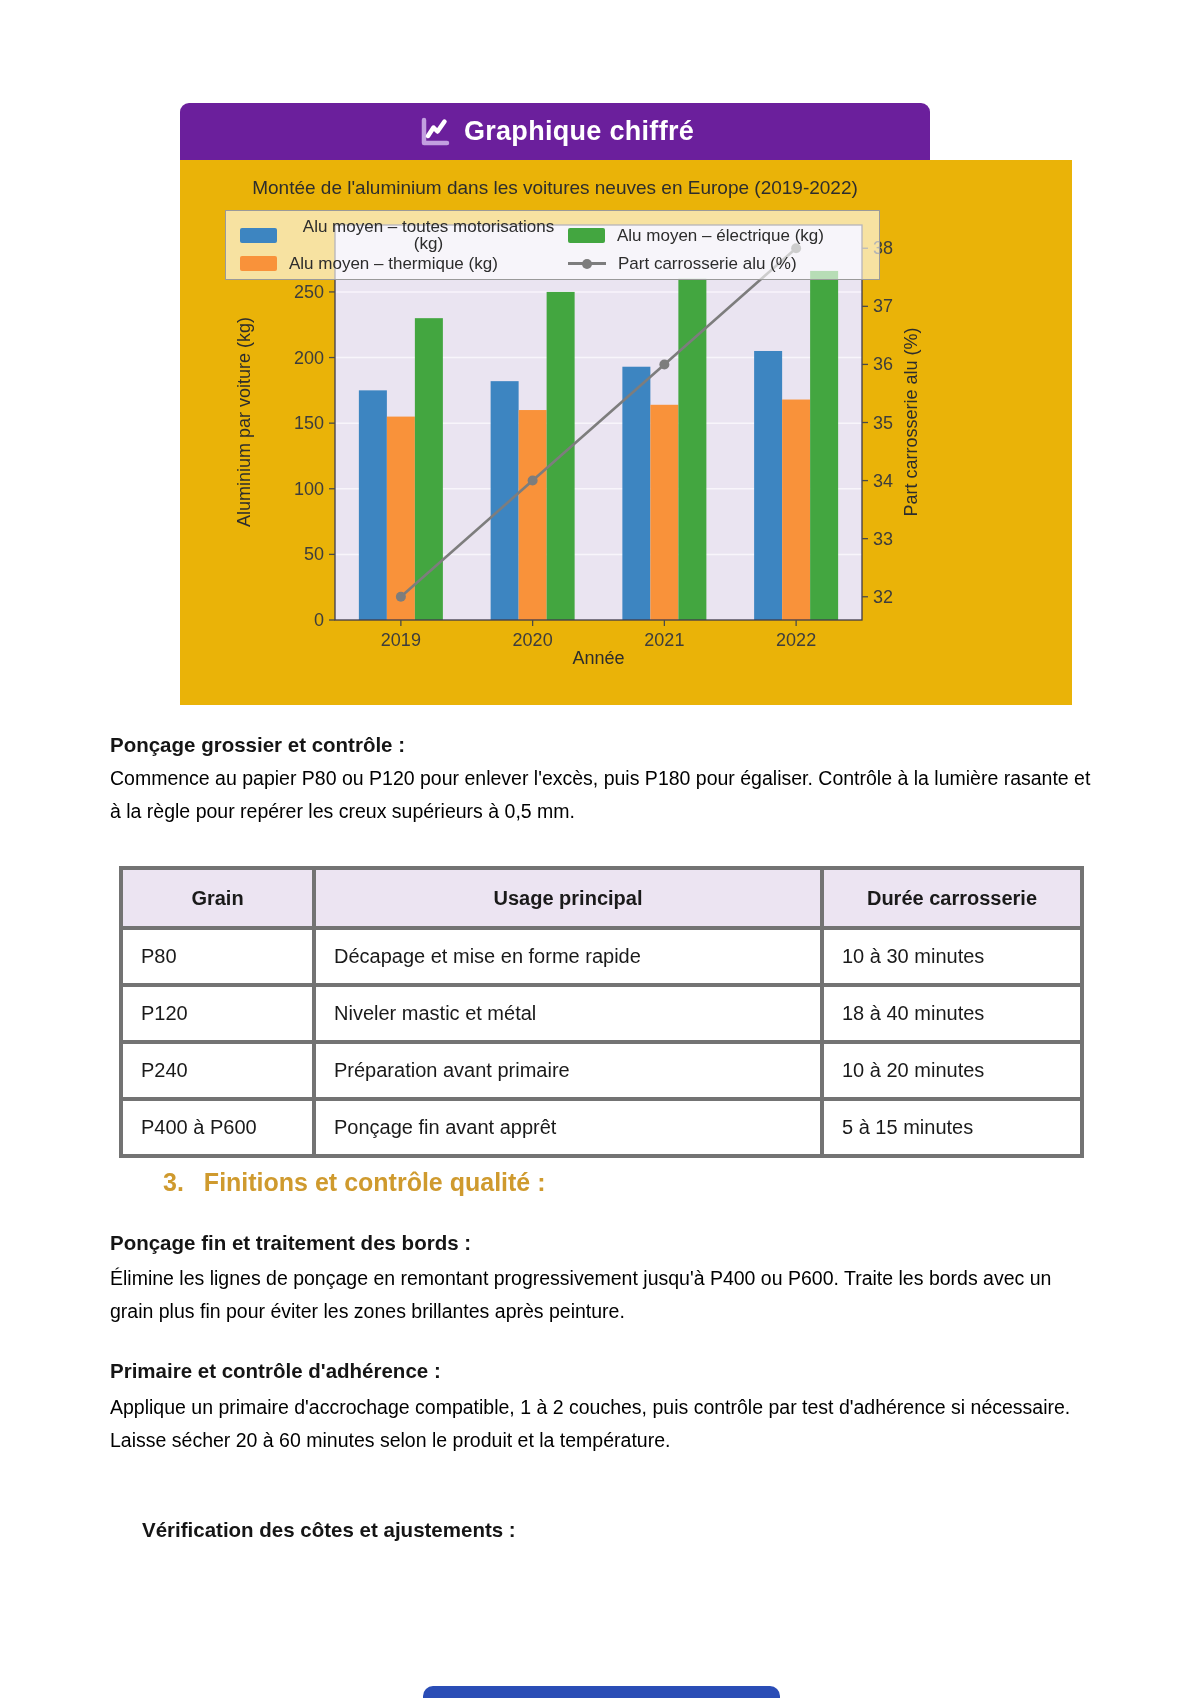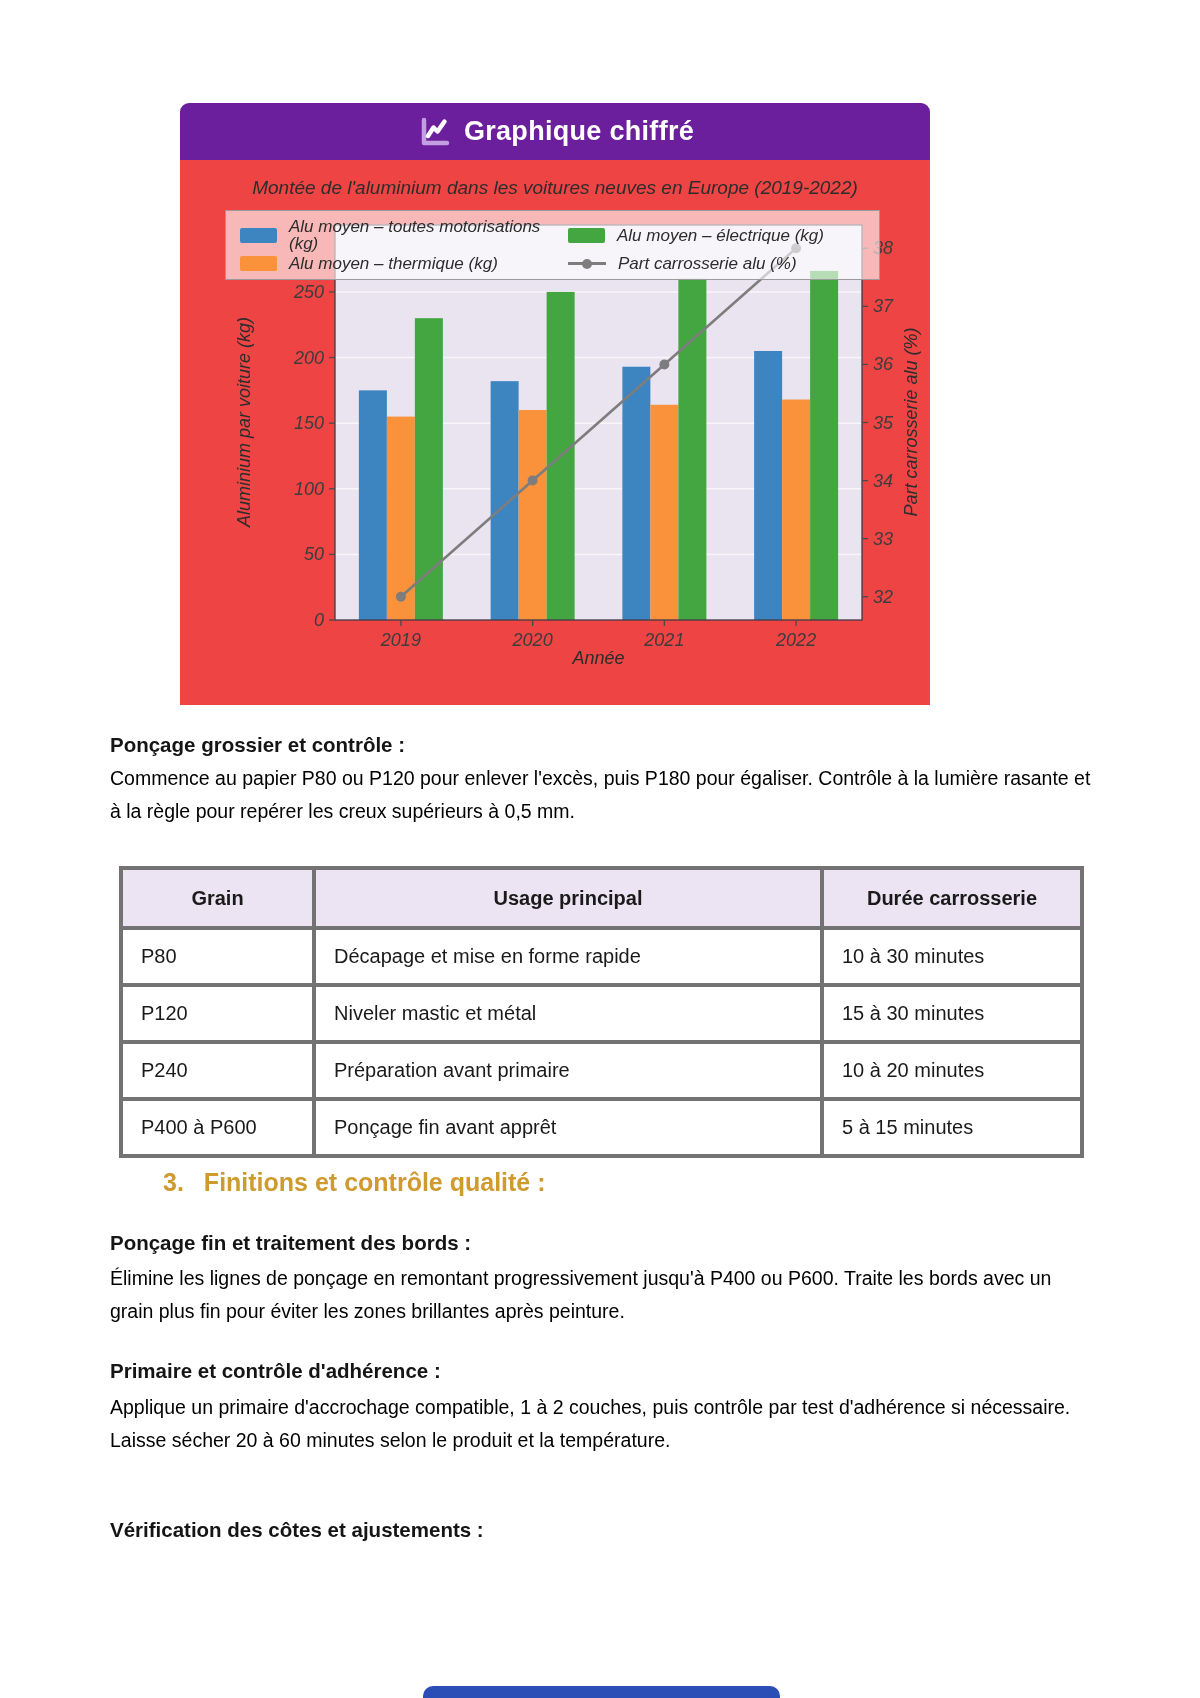--- a/index.html
+++ b/index.html
@@ -10,31 +10,32 @@
   }
   #page{position:absolute;inset:0;}
 
   
   .card{position:absolute;left:180px;top:103px;width:750px;}
   .card-header{
     height:57px;background:#6b1f9c;border-radius:9px 9px 0 0;
     display:flex;align-items:center;justify-content:center;gap:12px;
   }
   .card-header .title{color:#ffffff;font-size:27px;font-weight:700;letter-spacing:.3px;}
-  .card-body{position:relative;width:750px;height:545px;background:#ef4444;font-style:italic;}
+  .card-body{position:relative;width:892px;height:545px;background:#eab308;}
   #chart-svg{position:absolute;left:0;top:0;}
   #chart-svg .tick{font-size:18px;fill:#3d3d3d;}
   #chart-svg .axlab{font-size:18px;fill:#2d2d2d;}
   #chart-svg .charttitle{font-size:19px;fill:#2d2d2d;font-weight:500;}
 
   .legend{
     position:absolute;left:45px;top:50px;width:655px;height:70px;box-sizing:border-box;
     background:rgba(255,255,255,.62);border:1px solid #9a9a9a;
     display:grid;grid-template-columns:328px 1fr;align-content:space-evenly;
     padding:4px 0 4px 14px;
+    text-align:center;
   }
   .legend-item{display:flex;align-items:center;gap:12px;font-size:17px;color:#2c2c2c;line-height:1;}
   .swatch{width:37px;height:15px;border-radius:2px;flex:0 0 auto;}
   .line-swatch{position:relative;width:38px;height:15px;flex:0 0 auto;}
   .line-swatch::before{content:"";position:absolute;left:0;right:0;top:6px;height:3px;background:#7d7d7d;}
   .line-swatch::after{content:"";position:absolute;left:14px;top:2.5px;width:10px;height:10px;border-radius:50%;background:#7d7d7d;}
 
   
   .h-block{position:absolute;left:110px;font-size:20.5px;font-weight:700;color:#151515;}
   .para{position:absolute;left:110px;width:990px;font-size:19.5px;line-height:33px;color:#000000;}
@@ -184,21 +185,21 @@
     </thead>
     <tbody>
       <tr>
         <td>P80</td>
         <td>Décapage et mise en forme rapide</td>
         <td>10 à 30 minutes</td>
       </tr>
       <tr>
         <td>P120</td>
         <td>Niveler mastic et métal</td>
-        <td>15 à 30 minutes</td>
+        <td>18 à 40 minutes</td>
       </tr>
       <tr>
         <td>P240</td>
         <td>Préparation avant primaire</td>
         <td>10 à 20 minutes</td>
       </tr>
       <tr>
         <td>P400 à P600</td>
         <td>Ponçage fin avant apprêt</td>
         <td>5 à 15 minutes</td>
@@ -210,17 +211,17 @@
     <span>3.</span>
     <span>Finitions et contrôle qualité :</span>
   </div>
 
   <div class="h-block" style="top:1231px;">Ponçage fin et traitement des bords :</div>
   <div class="para" style="top:1262px;">Élimine les lignes de ponçage en remontant progressivement jusqu'à P400 ou P600. Traite les bords avec un grain plus fin pour éviter les zones brillantes après peinture.</div>
 
   <div class="h-block" style="top:1359px;">Primaire et contrôle d'adhérence :</div>
   <div class="para" style="top:1391px;">Applique un primaire d'accrochage compatible, 1 à 2 couches, puis contrôle par test d'adhérence si nécessaire. Laisse sécher 20 à 60 minutes selon le produit et la température.</div>
 
-  <div class="h-block" style="top:1518px;">Vérification des côtes et ajustements :</div>
+  <div class="h-block" style="top:1518px;margin-left:32px;">Vérification des côtes et ajustements :</div>
 
   <div class="footer-banner"></div>
 
 </div>
 
 </body></html>

